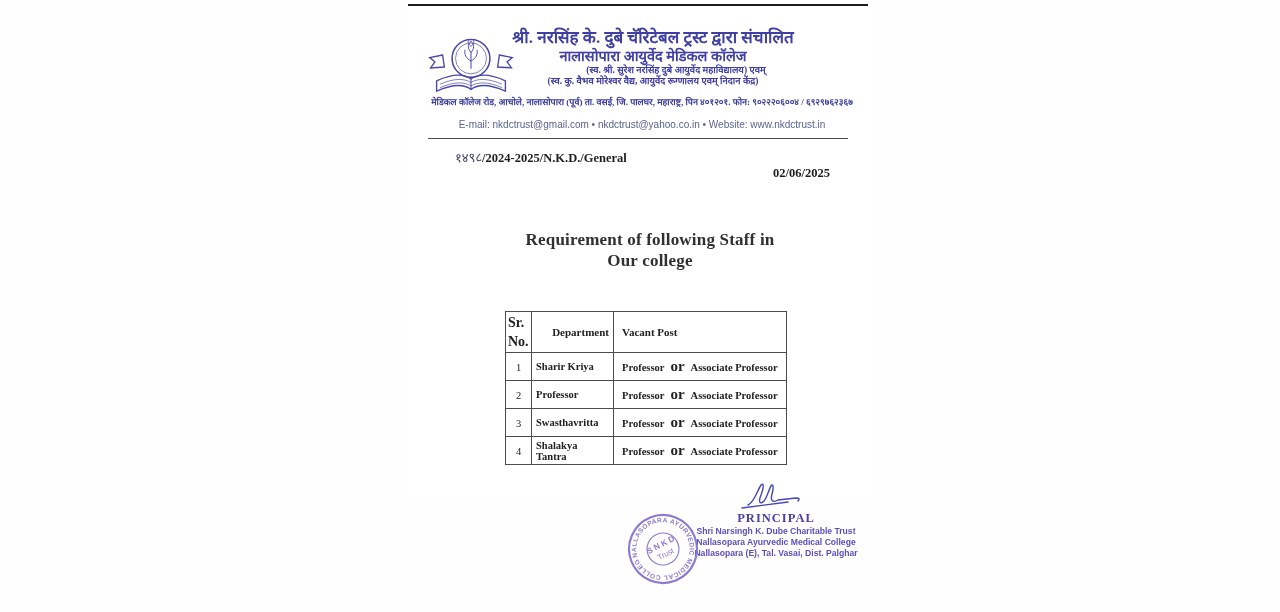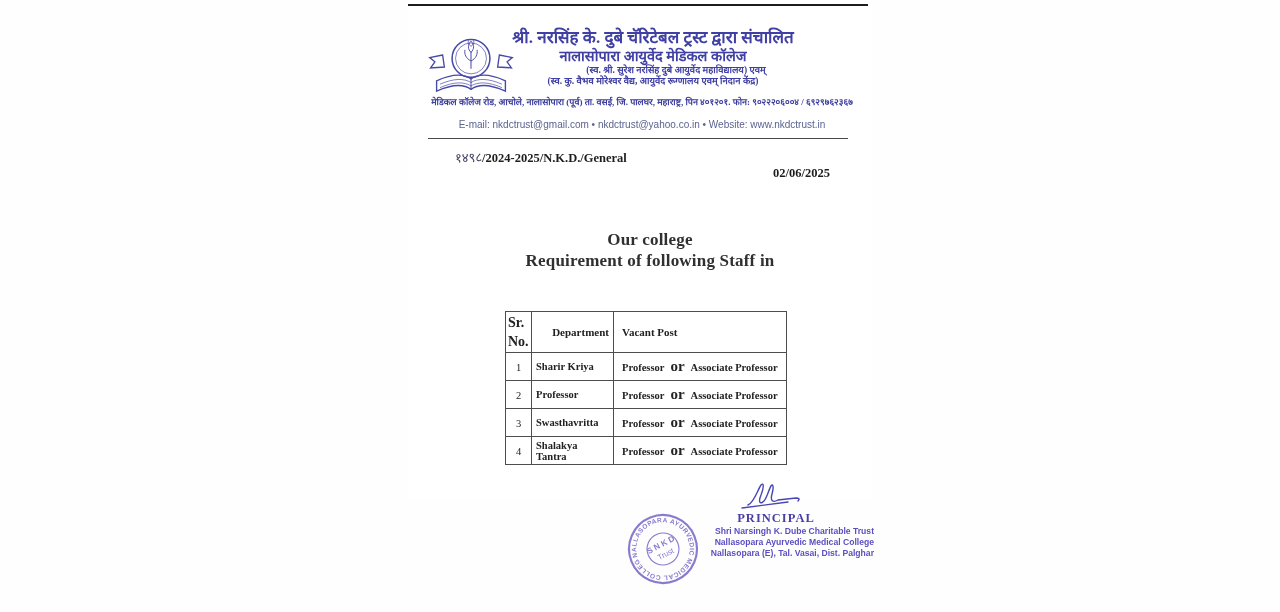--- a/index.html
+++ b/index.html
@@ -45,21 +45,21 @@
   td.v-sr   { height:28px; font-size:10.5px; text-align:center; vertical-align:top; padding-top:2px;}
   td.v-dep  { font-size:10.5px; font-weight:bold; padding:2px 4px; vertical-align:top; }
   td.v-post { font-size:10.5px; font-weight:bold; padding:0 8px; }
   .or-big { font-size:15px; font-weight:bold; margin:0 6px; }
   th.c-sr { vertical-align:top; }
 
   
   .sig-squiggle { position:absolute; left:322px; top:481px; width:76px; height:32px; }
   .principal { position:absolute; left:308px; top:511px; width:120px; text-align:center;
                font-size:12.5px; font-weight:bold; letter-spacing:1px; color:#4a3fa5; }
-  .org-lines { position:absolute; left:270px; top:526px; width:196px; text-align:right;
+  .org-lines { position:absolute; left:270px; top:526px; width:196px; text-align:center;
                font-family:"Liberation Sans", sans-serif; font-weight:bold;
                font-size:8.6px; line-height:10.8px; color:#5b4fc0; }
 
   
   .stamp { position:absolute; left:219px; top:513px; width:72px; height:72px;
            transform:rotate(-22deg); opacity:.92; }
 </style>
 </head>
 <body>
 
@@ -101,22 +101,22 @@
     <div class="lh-rule"></div>
 
     <div class="ref-row">
       <div class="ref-left">
         <span class="ref-hand">१४९८</span><span>/2024-2025/N.K.D./General</span>
       </div>
       <div class="ref-date">02/06/2025</div>
     </div>
 
     <div class="title">
+      <div>Requirement of following Staff in</div>
       <div>Our college</div>
-      <div>Requirement of following Staff in</div>
     </div>
 
     <table class="req">
       <tbody>
           <tr>
         <th class="c-sr">Sr. No.</th>
         <th class="c-dep">Department</th>
         <th class="c-post">Vacant Post</th>
       </tr>
       <tr>

